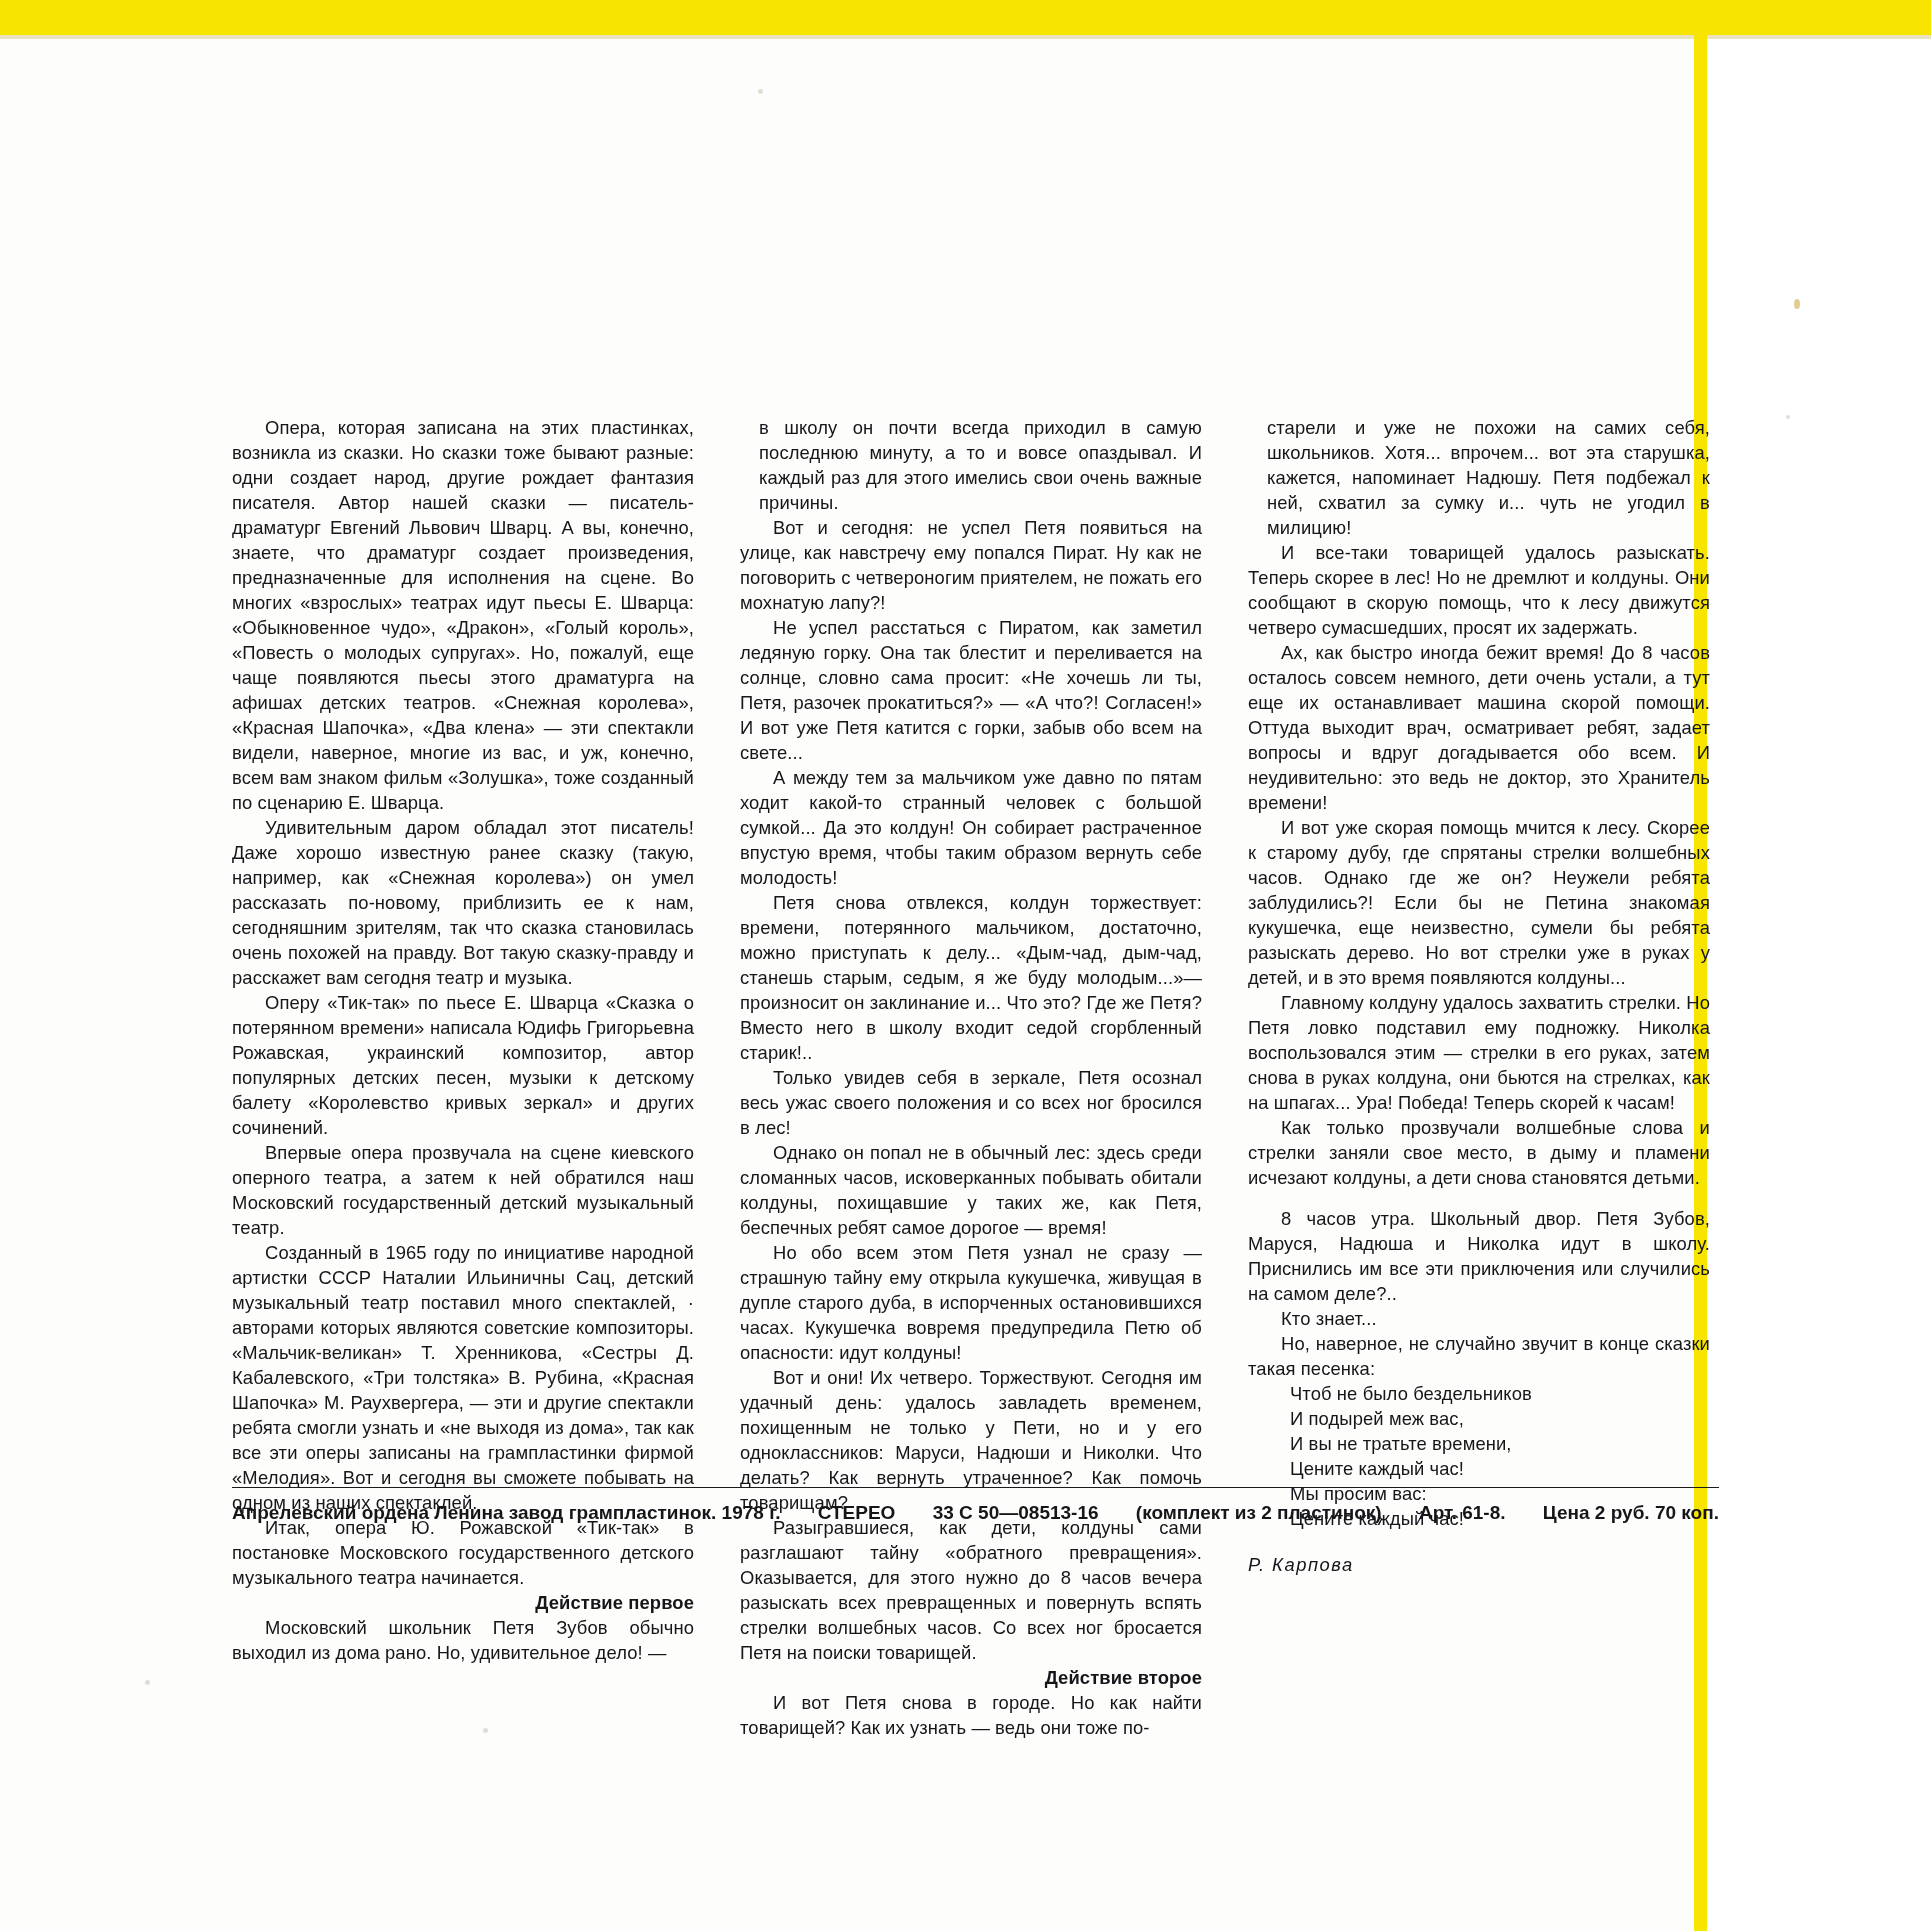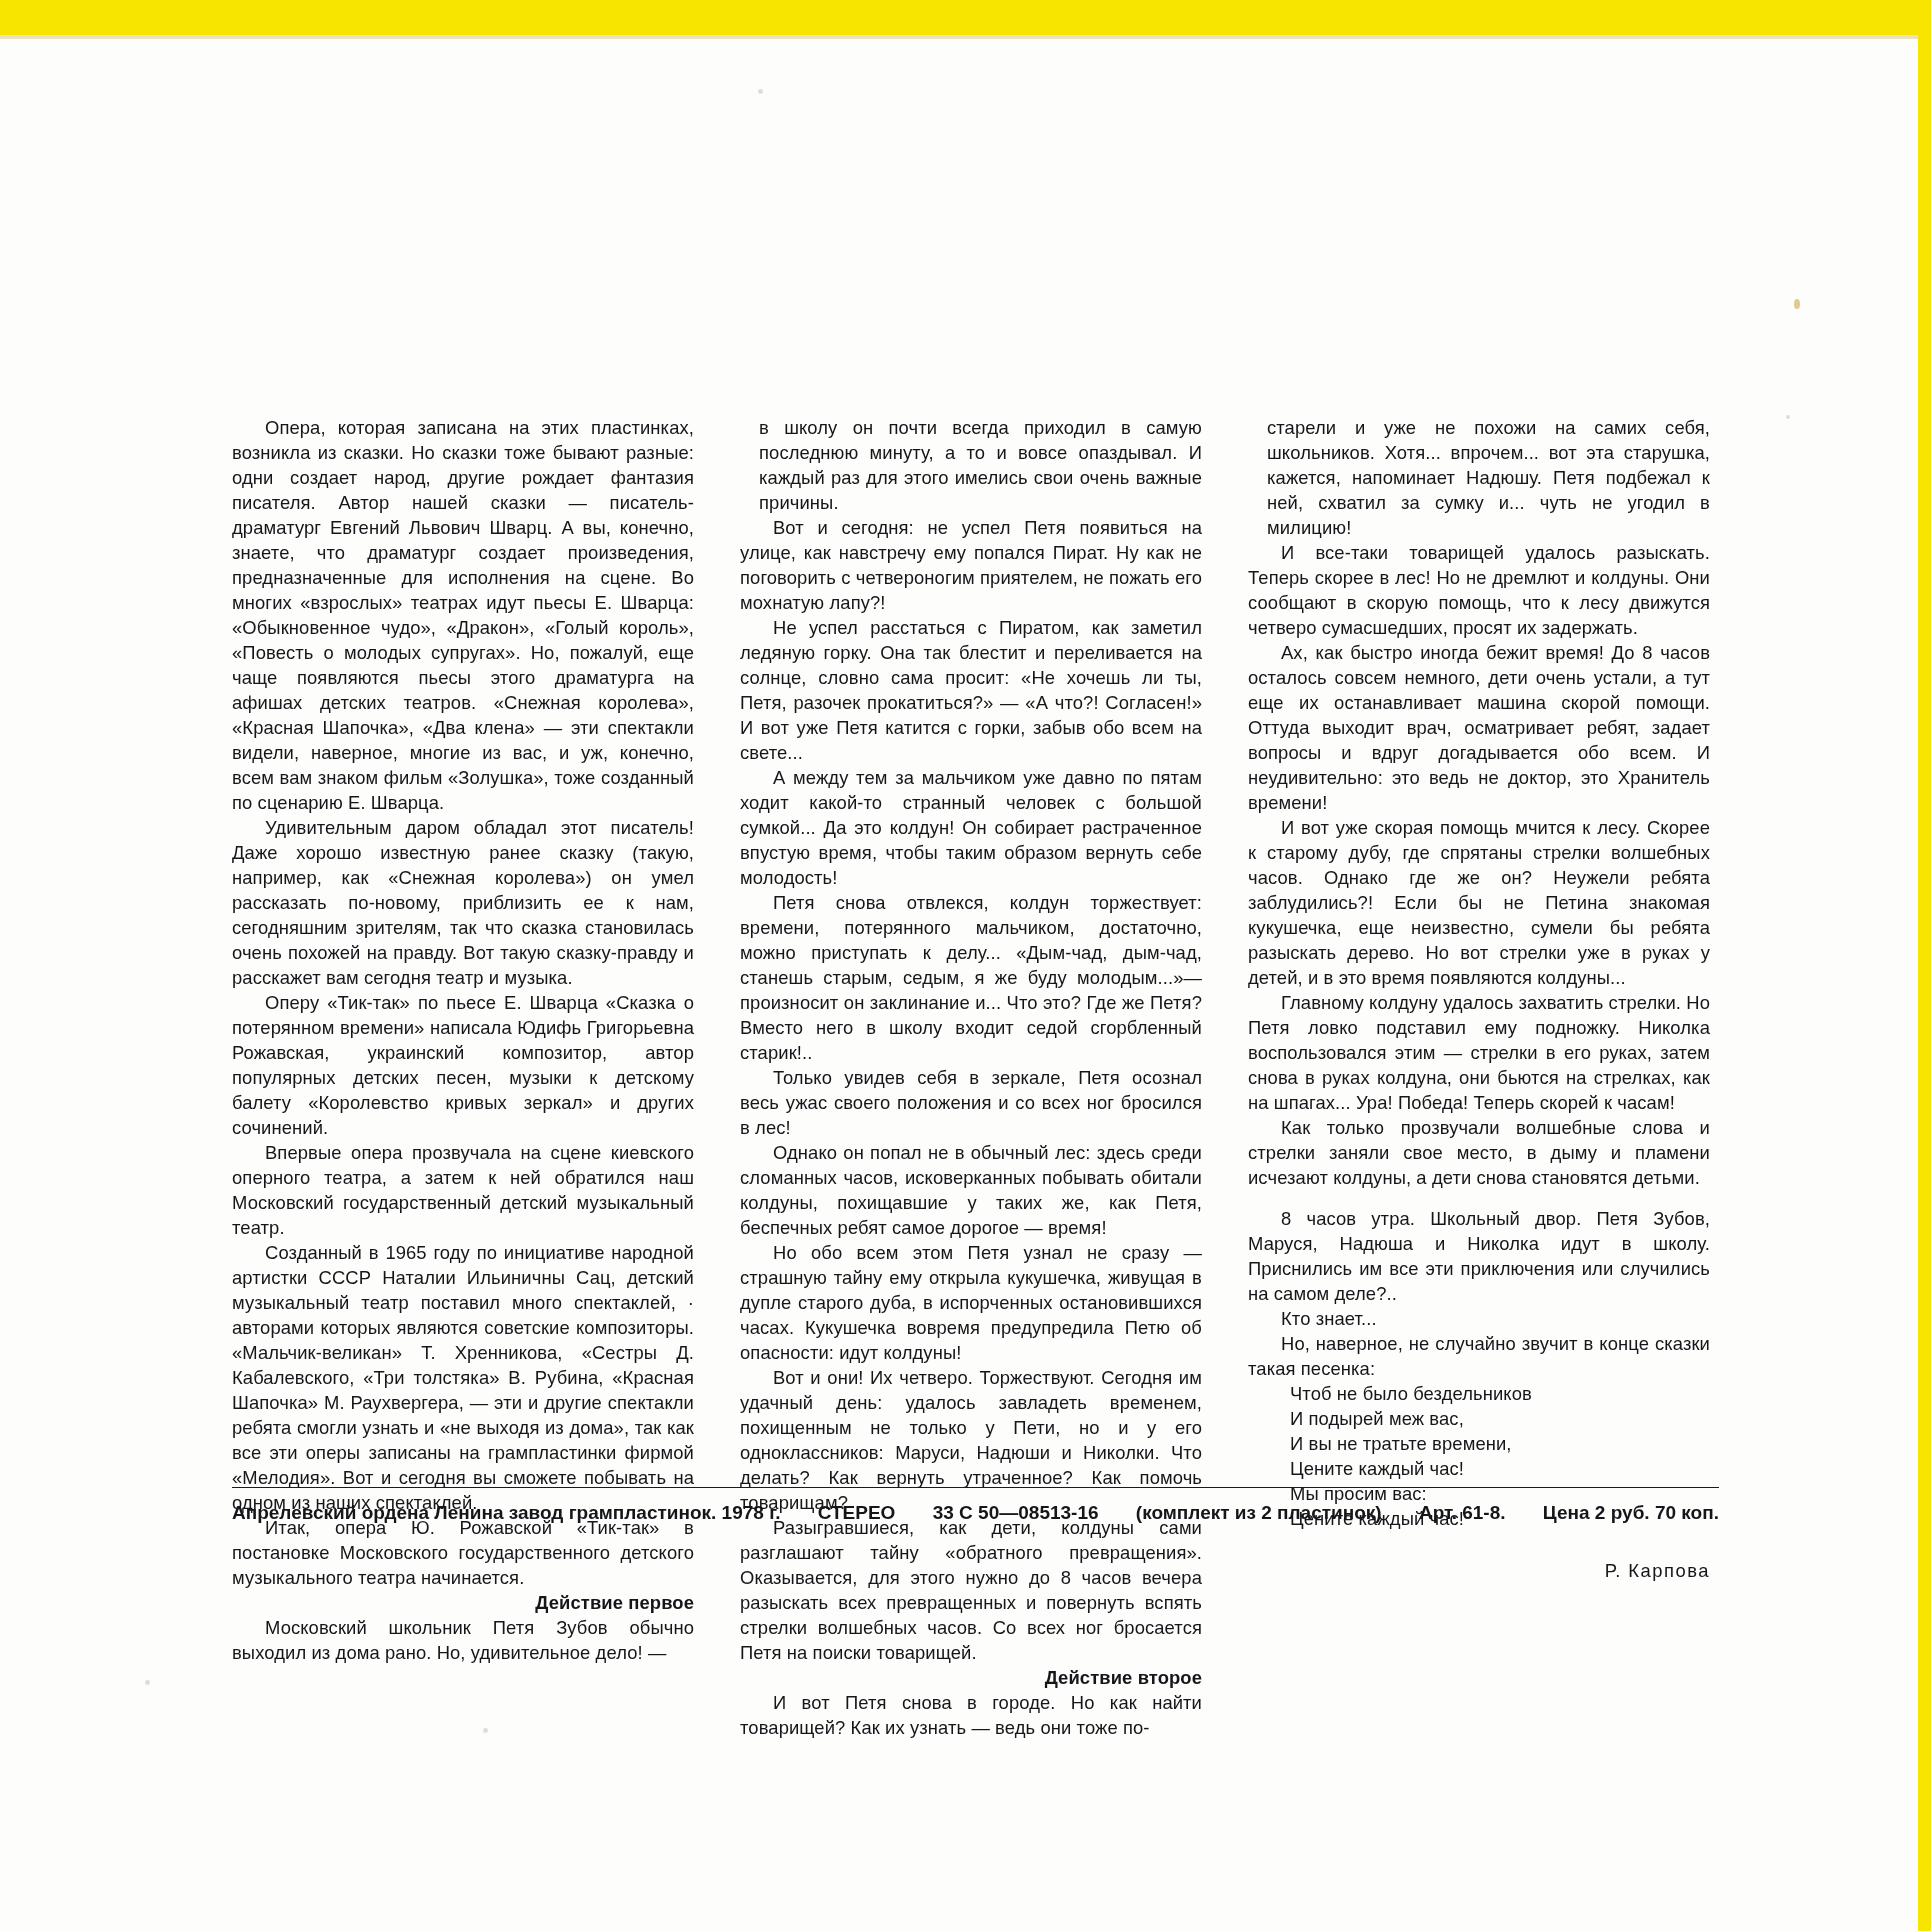--- a/index.html
+++ b/index.html
@@ -10,21 +10,21 @@
   body {
     width: 1931px;
     height: 1931px;
     font-family: "Liberation Sans", sans-serif;
     position: relative;
     overflow: hidden;
   }
   #sleeve {
     position: absolute;
     left: 0; top: 0;
-    width: 1931px; height: 1931px;
+    width: 1707px; height: 1931px;
     background: #fdfdfb;
   }
   
   #top-strip {
     position: absolute;
     left: 0; top: 0;
     width: 1931px;
     height: 35px;
     background: #f7e500;
   }
@@ -75,23 +75,24 @@
     text-indent: 0;
     text-align: right;
     font-weight: bold;
   }
   .col p.verse {
     text-indent: 42px;
     text-align: left;
   }
   .col p.sign {
     text-indent: 0;
-    text-align: right;
+    text-align: left;
     letter-spacing: 1.5px;
-    margin-top: 27px;
+    margin-top: 21px;
+    font-style: italic;
   }
   .col p.gap {
     margin-top: 16.4px;
   }
   hr.rule {
     position: absolute;
     left: 232px;
     top: 1487px;
     width: 1487px;
     height: 0;

